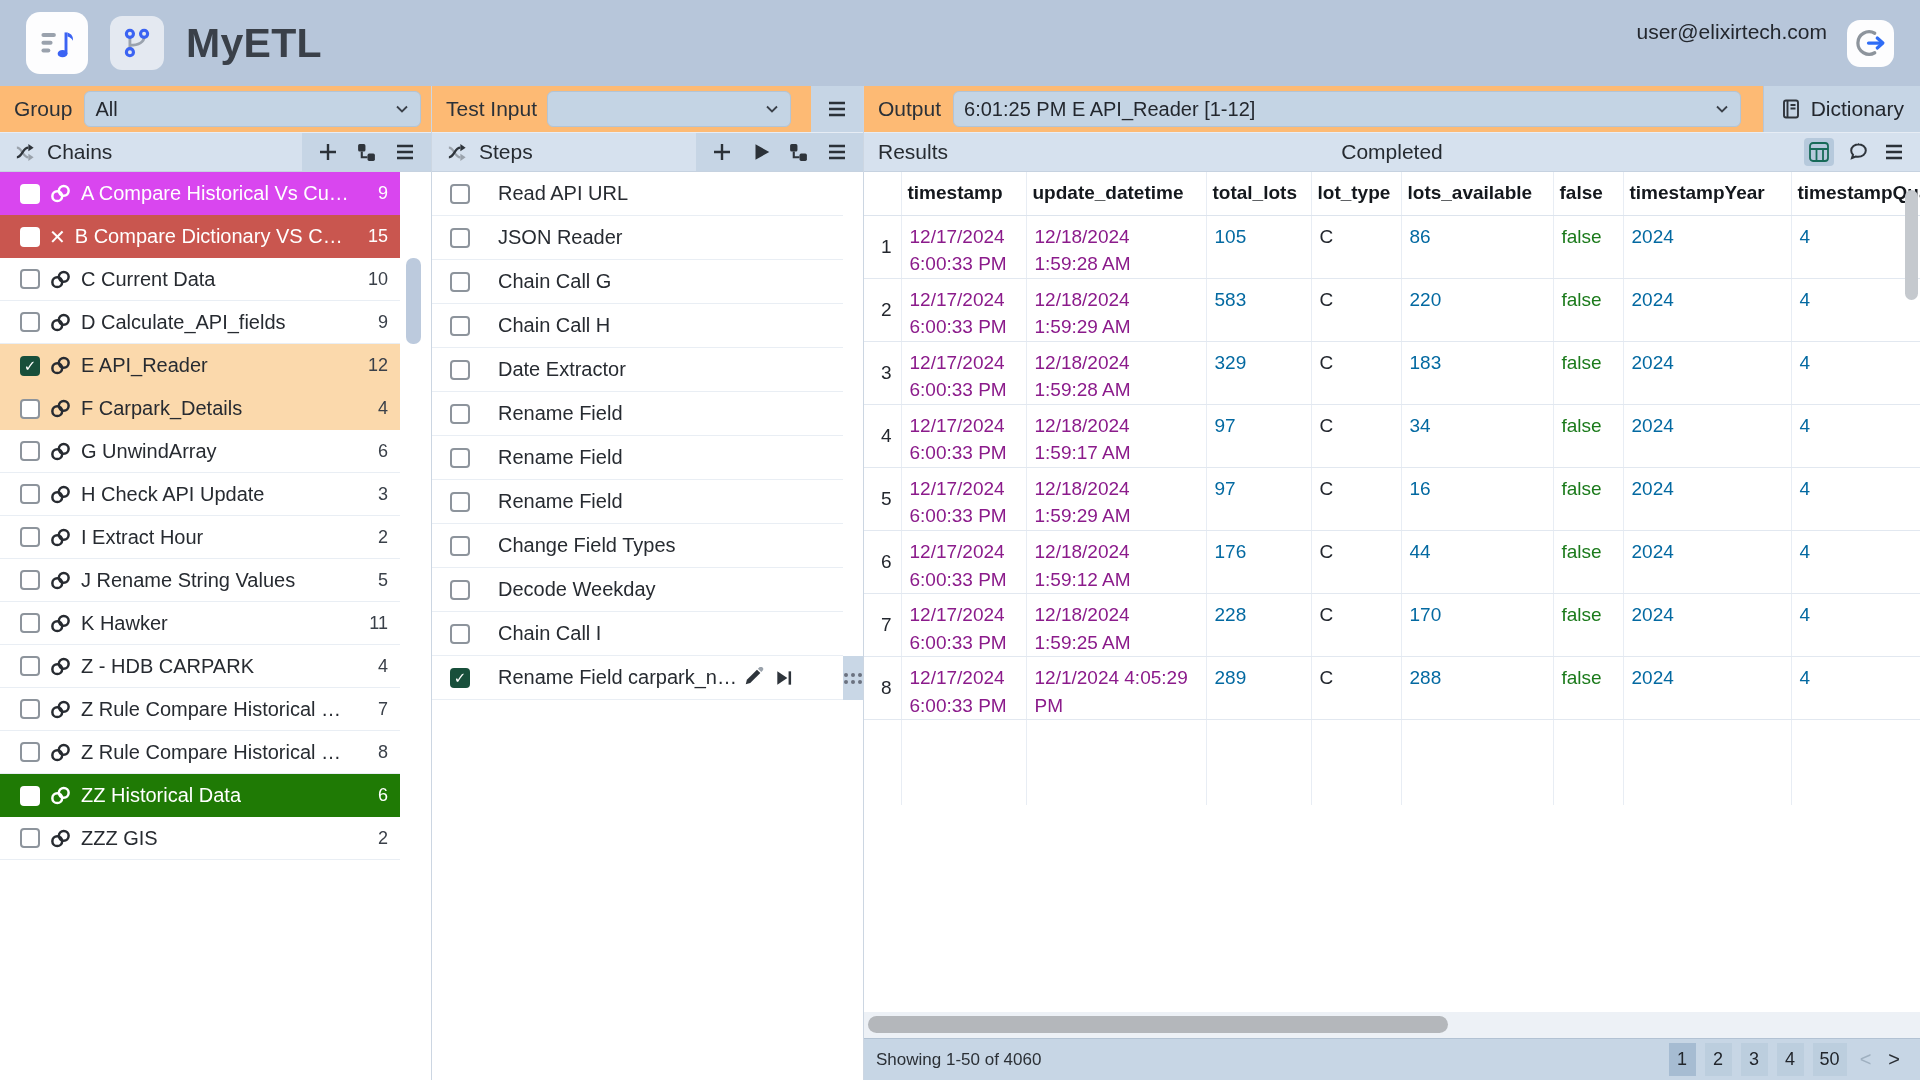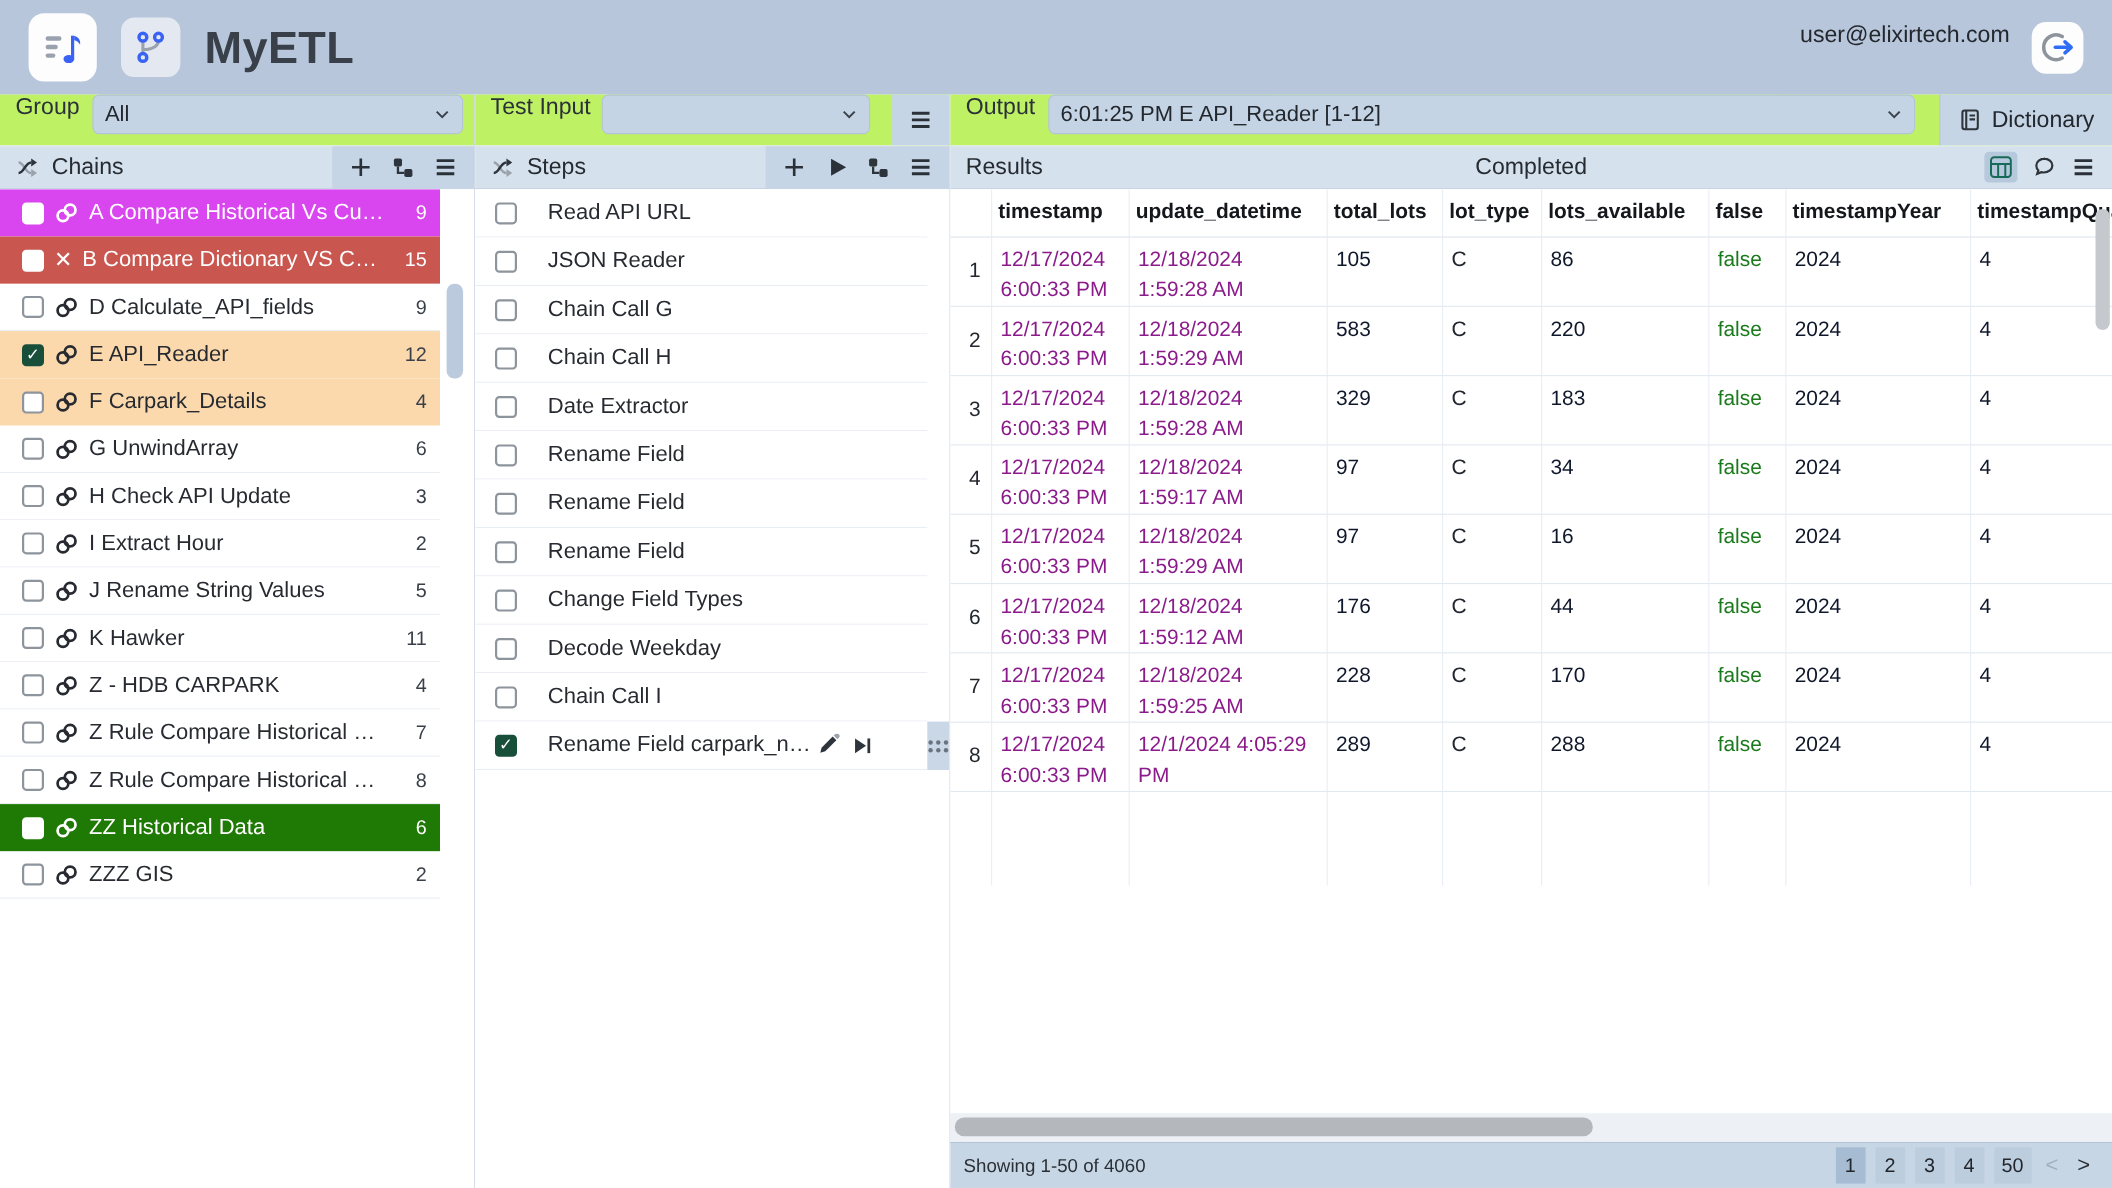--- a/index.html
+++ b/index.html
@@ -17,21 +17,21 @@
   .topbar-right{ margin-left:auto; display:flex; align-items:flex-start; gap:20px; }
   .user-email{ font-size:21px; color:#23272e; }
   .logout-btn{ width:47px; height:47px; border-radius:13px; background:#fdfdfe; border:none;
              display:flex; align-items:center; justify-content:center; cursor:pointer; }
 
   
   .main{ display:flex; height:994px; }
   .panel-left,.panel-mid{ width:432px; flex:none; border-right:1px solid #ccd6e2; position:relative; }
   .panel-right{ flex:1; display:flex; flex-direction:column; position:relative; min-width:0; }
 
-  .ctrl-row{ height:47px; background:#bef264; display:flex; 
+  .ctrl-row{ height:47px; background:#fdba74; display:flex; align-items:center;
              padding-left:14px; gap:12px; border-bottom:1px solid #e7edf5; }
   .ctrl-label{ font-size:21px; color:#2b3138; flex:none; }
   .select{ flex:1; height:36px; background:#c4d4e4; border:1px solid #b2c4d6; border-radius:6px;
            display:flex; align-items:center; padding:0 10px; font-size:20px; color:#23272e;
            margin-right:10px; min-width:0; cursor:pointer; }
   .select .sel-text{ overflow:hidden; white-space:nowrap; }
   .select .chev{ margin-left:auto; flex:none; display:flex; }
 
   .sec-head{ height:39px; background:#d6e1ee; display:flex; align-items:center;
              padding-left:14px; gap:10px; border-bottom:1px solid #c6d2e0;
@@ -80,21 +80,21 @@
   .results-head .centered{ position:absolute; left:50%; transform:translateX(-50%); font-size:21px; }
   .table-wrap{ position:relative; height:840px; overflow:hidden; background:#fff; }
   table.tbl{ border-collapse:collapse; table-layout:fixed; width:1056px; font-size:19px; }
   .tbl th{ font-weight:bold; color:#14181d; text-align:left; padding:8px 6px; height:43px;
            border-right:1px solid #e8edf4; border-bottom:1px solid #dde4ed;
            white-space:nowrap; overflow:hidden; }
   .tbl td{ vertical-align:top; padding:7px 8px 0; line-height:1.45;
            border-right:1px solid #e8edf4; border-bottom:1px solid #e2e8f0; overflow:hidden; }
   .tbl td.num-cell{ vertical-align:middle; text-align:right; color:#23272e; padding:0 9px 0 0; }
   .tbl .filler td{ height:85px; border-bottom:none; }
-  .c-purple{ color:#8b1b8b; } .c-blue{ color:#0f172a; } .c-green{ color:#1b7a1b; } .c-dark{ color:#23272e; }
+  .c-purple{ color:#8b1b8b; } .c-blue{ color:#0369a1; } .c-green{ color:#1b7a1b; } .c-dark{ color:#23272e; }
 
   .vscroll-thumb{ position:absolute; right:2px; top:18px; width:13px; height:110px;
                   border-radius:7px; background:#c5c9ce; cursor:pointer; }
 
   .hscroll{ height:26px; background:#edf1f6; position:relative; }
   .hscroll-thumb{ position:absolute; left:4px; top:4px; width:580px; height:17px;
                   border-radius:9px; background:#b4b7bb; cursor:pointer; }
 
   .results-footer{ height:42px; background:#c7d6e5; border-top:1px solid #b2c2d3;
                    display:flex; align-items:center; padding:0 16px 0 12px; font-size:17px; color:#2b3036; }
@@ -221,20 +221,32 @@
   </div>
           <div class="chain-row">
     <span class="cb cb-empty"></span>
     <span class="link-ic">
       <svg width="23" height="23" viewBox="0 0 24 24" fill="none" stroke="currentColor" stroke-width="2.6">
         <circle cx="8.6" cy="14.8" r="5.1"></circle>
                 <circle cx="15.4" cy="9.2" r="5.1"></circle>
       </svg>
     </span>
 
+    <span class="label">C Current Data</span>
+    <span class="count">10</span>
+  </div>
+          <div class="chain-row">
+    <span class="cb cb-empty"></span>
+    <span class="link-ic">
+      <svg width="23" height="23" viewBox="0 0 24 24" fill="none" stroke="currentColor" stroke-width="2.6">
+        <circle cx="8.6" cy="14.8" r="5.1"></circle>
+                <circle cx="15.4" cy="9.2" r="5.1"></circle>
+      </svg>
+    </span>
+
     <span class="label">D Calculate_API_fields</span>
     <span class="count">9</span>
   </div>
           <div class="chain-row hl-peach">
     <span class="cb cb-checked">✓</span>
     <span class="link-ic">
       <svg width="23" height="23" viewBox="0 0 24 24" fill="none" stroke="currentColor" stroke-width="2.6">
         <circle cx="8.6" cy="14.8" r="5.1"></circle>
                 <circle cx="15.4" cy="9.2" r="5.1"></circle>
       </svg>

